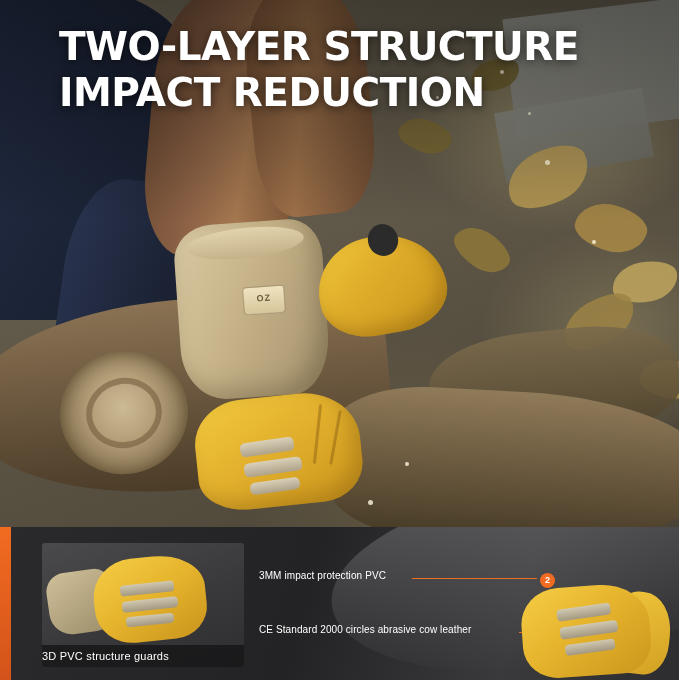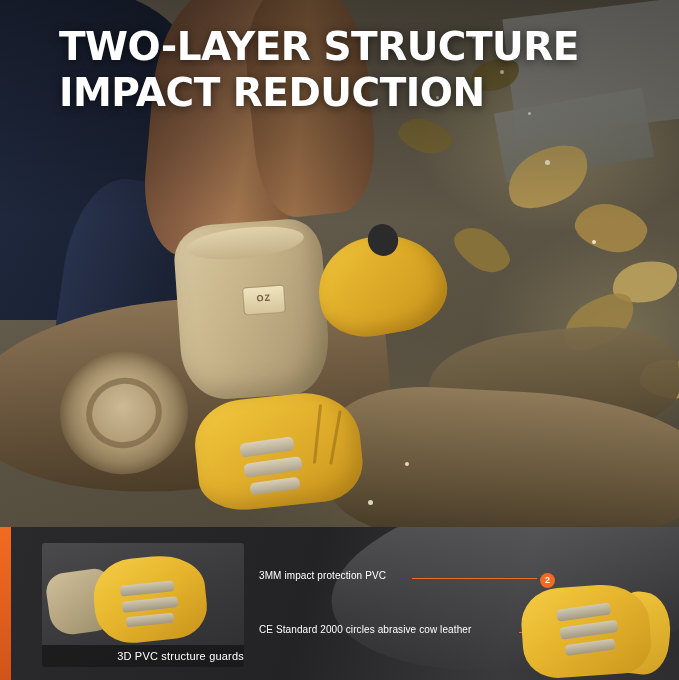--- a/index.html
+++ b/index.html
@@ -340,21 +340,21 @@
   .thumb-caption {
     position: absolute;
     left: 0;
     bottom: 0;
     width: 100%;
     height: 22px;
     background: rgba(20,20,22,0.78);
     color: #ffffff;
     font-size: 11px;
     line-height: 22px;
-    text-align: right;
+    text-align: left;
     letter-spacing: 0.2px;
   }
 
   .callout {
     position: absolute;
     color: #ffffff;
     font-size: 10px;
     letter-spacing: 0.1px;
     white-space: nowrap;
   }

